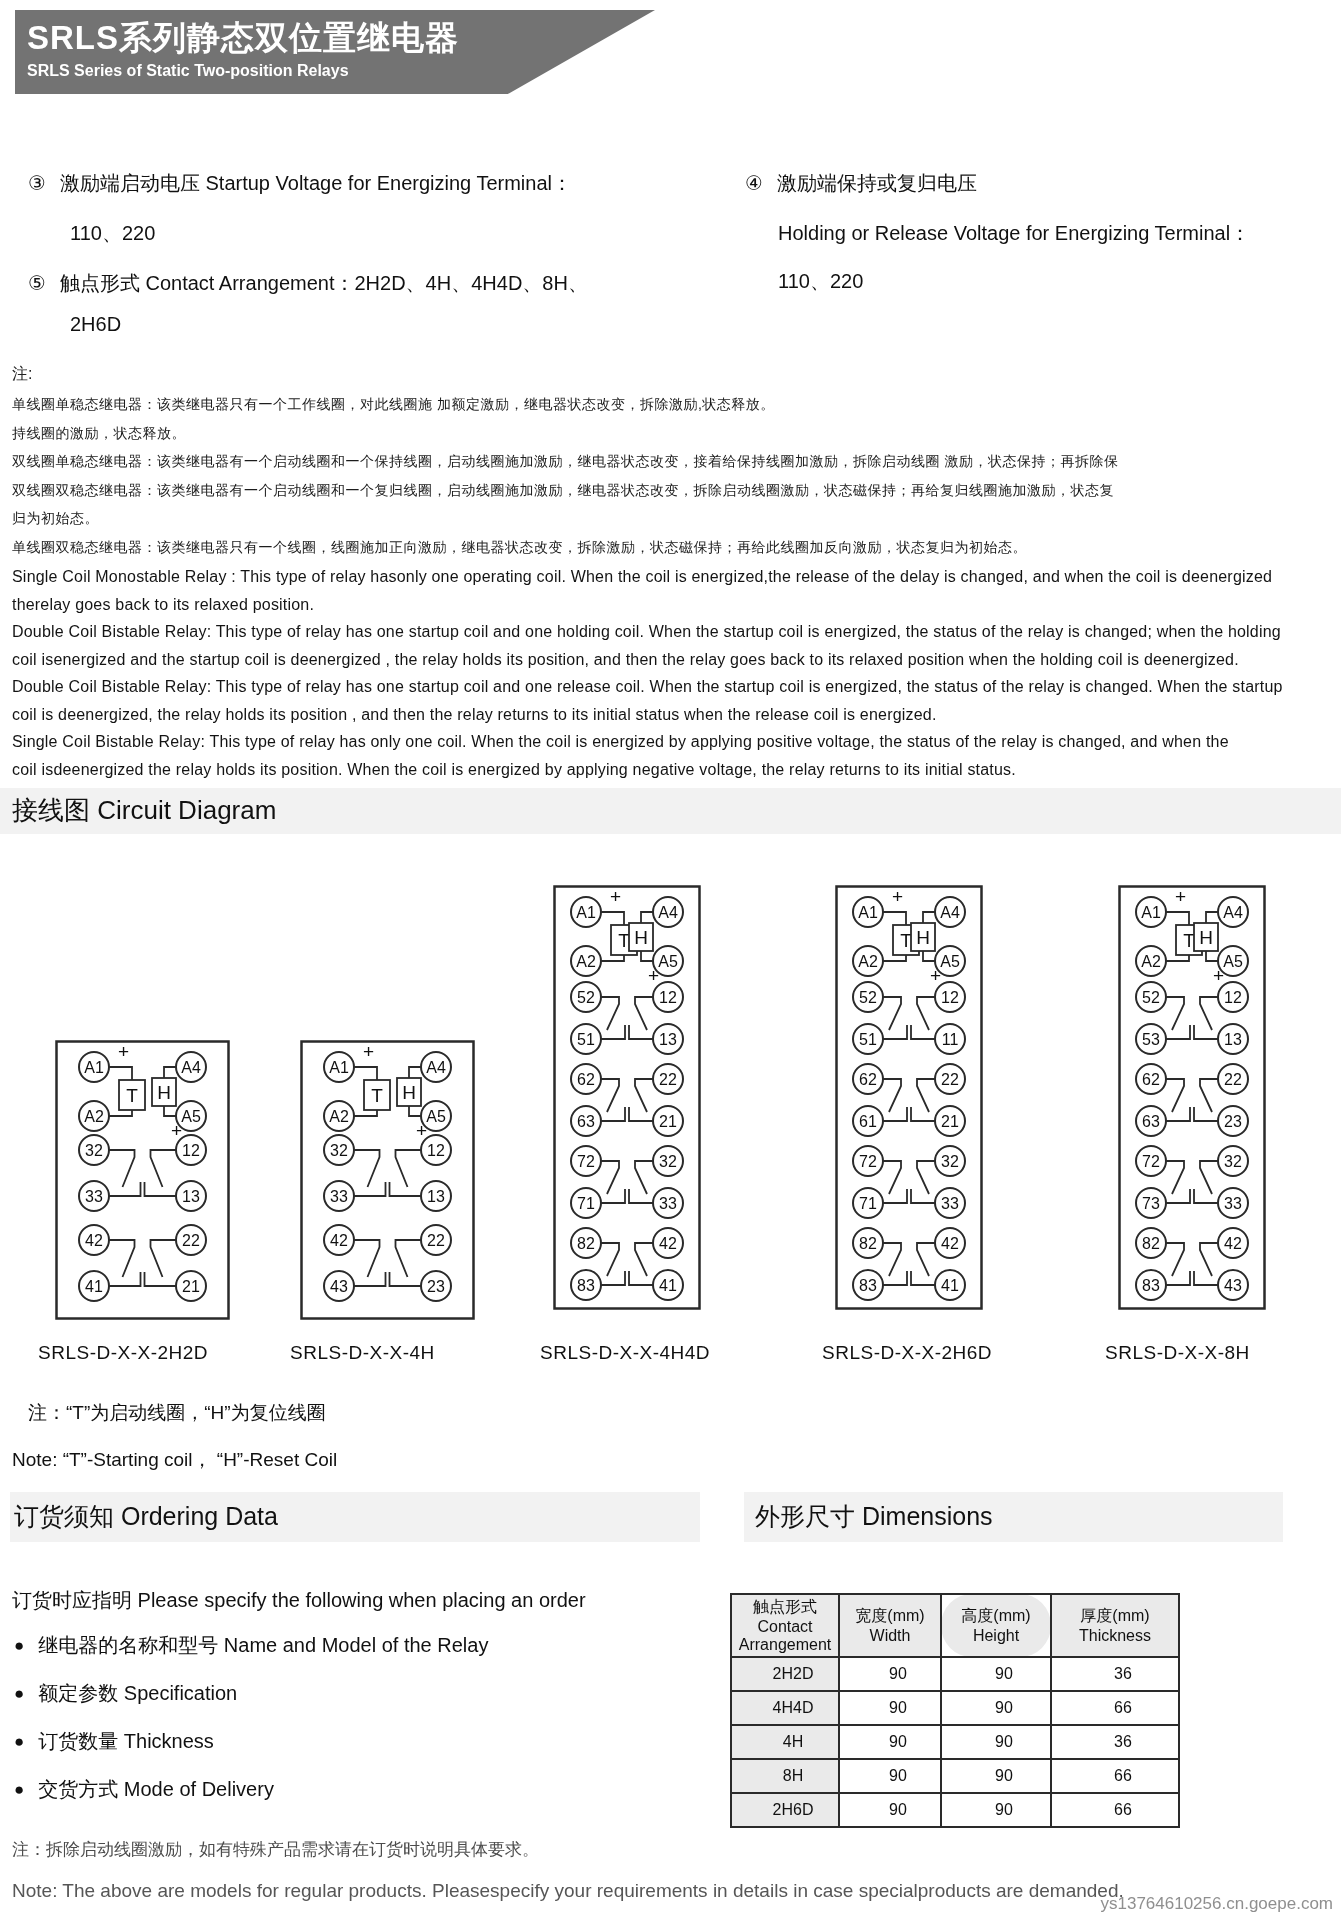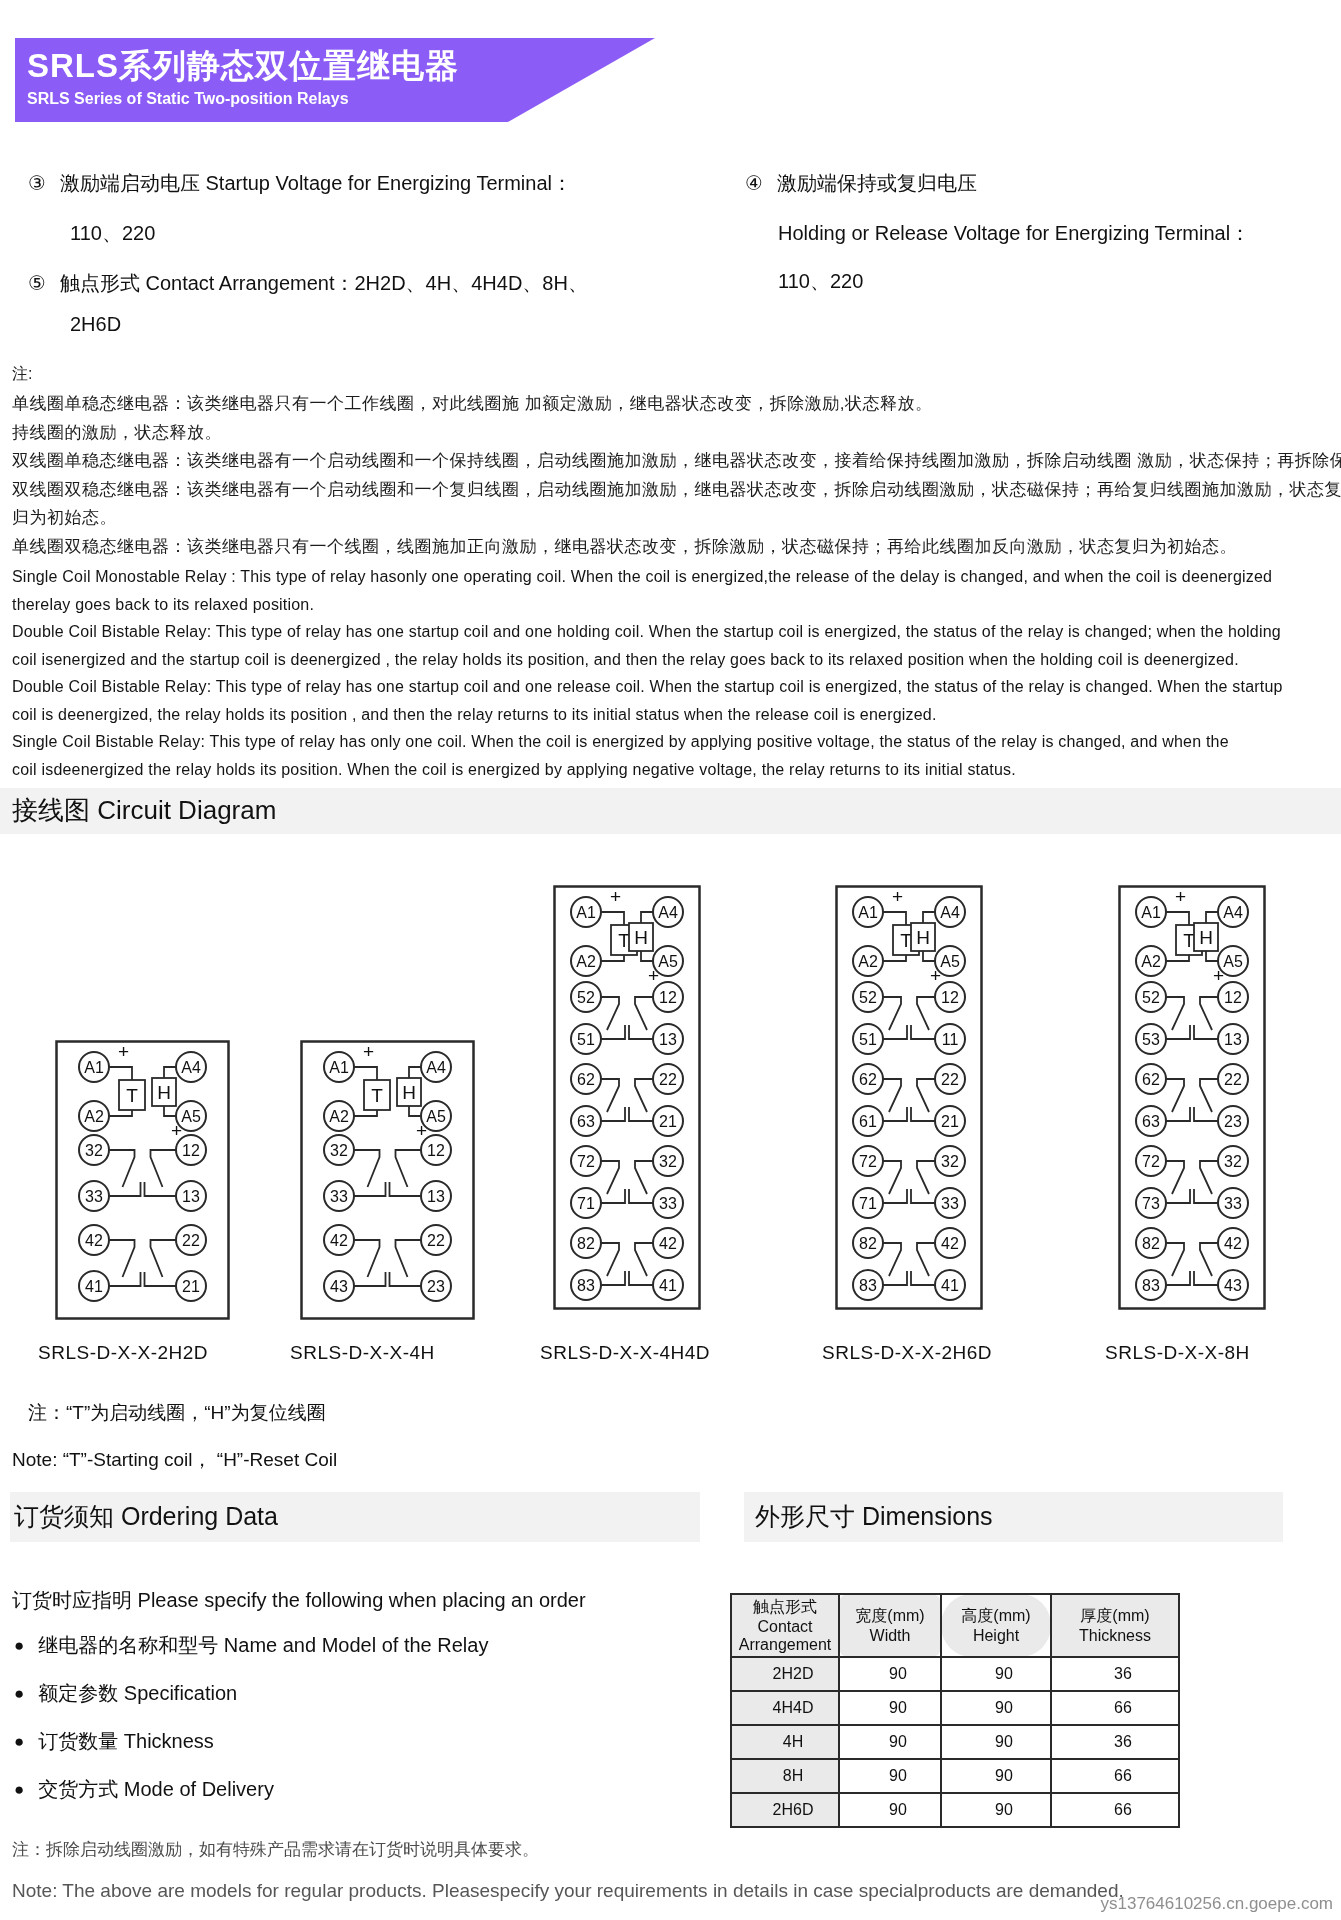--- a/index.html
+++ b/index.html
@@ -1,40 +1,40 @@
 <!DOCTYPE html>
 <html><head>
 <meta charset="utf-8">
 <style>
   * { margin:0; padding:0; box-sizing:border-box; }
   body { background:#ffffff; font-family:"Liberation Sans","DejaVu Sans",sans-serif; color:#1a1a1a; }
   .page { position:relative; width:1341px; height:1920px; background:#fff; overflow:hidden; }
 
   
   .banner { position:absolute; left:15px; top:10px; width:640px; height:84px;
-            background:#8b5cf6; clip-path:polygon(0 0,100% 0,77% 100%,0 100%);
-            padding:6px 0 0 12px;margin-top:28px; }
+            background:#737373; clip-path:polygon(0 0,100% 0,77% 100%,0 100%);
+            padding:6px 0 0 12px; }
   .banner h1 { color:#fff; font-size:33px; font-weight:bold; letter-spacing:1px; line-height:44px; }
   .banner h2 { color:#fff; font-size:16px; font-weight:bold; line-height:22px; }
 
   
   .spec { position:absolute; font-size:20px; color:#111; white-space:nowrap; }
   .spec .num { display:inline-block; margin-right:14px; }
   #item3-l1 { left:28px;  top:170px; }
   #item3-l2 { left:70px;  top:220px; }
   #item5-l1 { left:28px;  top:270px; }
   #item5-l2 { left:70px;  top:313px; }
   #item4-l1 { left:745px; top:170px; }
   #item4-l2 { left:778px; top:220px; }
   #item4-l3 { left:778px; top:268px; }
 
   
   #notes-label { position:absolute; left:12px; top:364px; font-size:16px; color:#222; }
   #zh-notes { position:absolute; left:12px; top:390px; width:1325px; }
-  .zh-line { font-size:17px; line-height:28.5px; color:#1c1c1c; white-space:nowrap; letter-spacing:.5px; }
+  .zh-line { font-size:14px; line-height:28.5px; color:#1c1c1c; white-space:nowrap; letter-spacing:.5px; }
   #en-notes { position:absolute; left:12px; top:563px; width:1325px; }
   .en-line { font-size:16px; line-height:27.5px; color:#141414; white-space:nowrap; letter-spacing:.2px; }
 
   
   .section-band { position:absolute; background:#f2f2f2; }
   #circuit-band { left:0; top:788px; width:1341px; height:46px; }
   #circuit-title { position:absolute; left:12px; top:793px; font-size:26px; color:#111; }
 
   #diagrams { position:absolute; left:0; top:860px; width:1341px; height:505px; }
   .dg-box { position:absolute; }
@@ -54,21 +54,21 @@
   .order-item { font-size:20px; color:#111; height:48px; line-height:30px; white-space:nowrap; }
   .order-item .bullet { font-size:17px; margin-right:14px; vertical-align:1px; }
 
   
   #dims-table { position:absolute; left:730px; top:1593px; border-collapse:collapse;
                 font-size:16px; color:#111; text-align:center; }
   #dims-table th, #dims-table td { border:2px solid #2a2a2a;padding-left:16px; }
   #dims-table th { background:#eaeaea; font-weight:normal; height:58px; padding:2px 4px; }
   #dims-table td { height:34px; background:#fff; }
   #dims-table td.rowhead { background:#eaeaea; }
-  #dims-table .c1 { width:108px; } #dims-table .c2 { width:102px;border-radius:9px; }
+  #dims-table .c1 { width:108px; } #dims-table .c2 { width:102px; }
   #dims-table .c3 { width:110px;border-radius:31px; } #dims-table .c4 { width:128px; }
 
   
   #footer-zh { position:absolute; left:12px; top:1838px; font-size:17px; color:#4c4c4c; white-space:nowrap; }
   #footer-en { position:absolute; left:12px; top:1880px; font-size:19px; color:#565656; white-space:nowrap; }
   #watermark { position:absolute; right:8px; top:1894px; font-size:17px; color:#8f8f8f; }
 </style>
 </head>
 <body>
 

